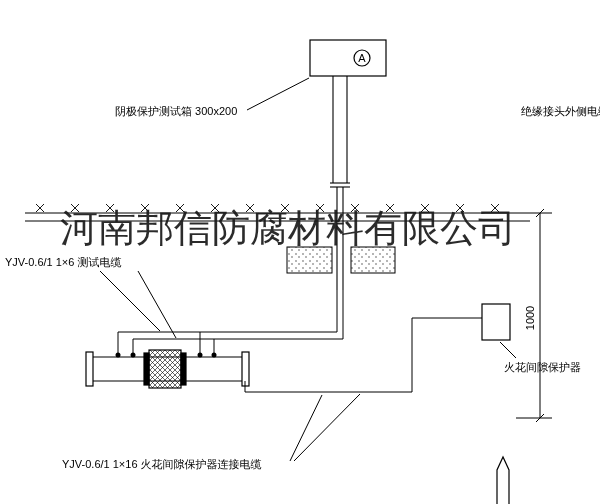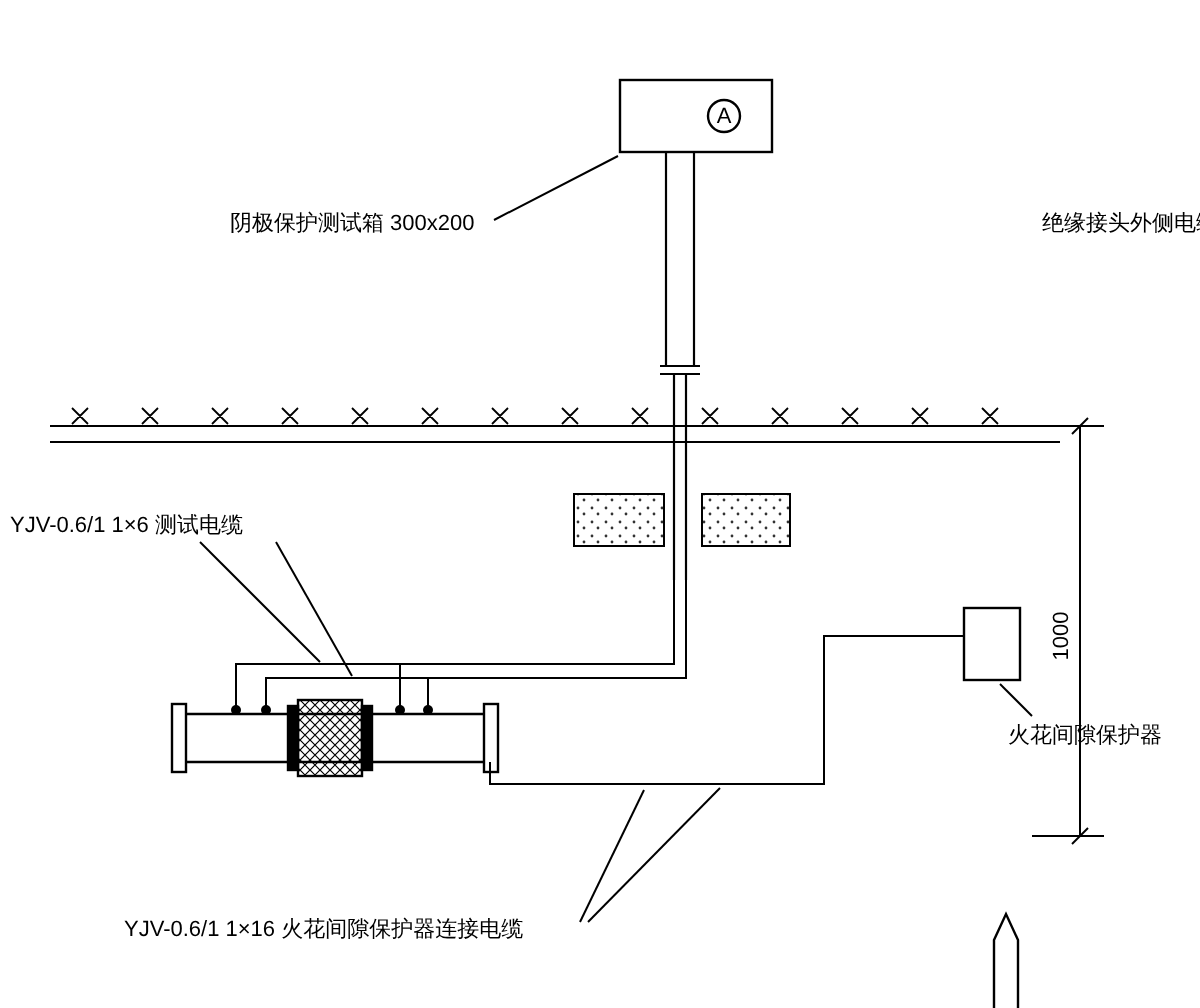--- a/index.html
+++ b/index.html
@@ -115,13 +115,14 @@
       <line x1="530" y1="213" x2="552" y2="213"></line>
       <line x1="516" y1="418" x2="552" y2="418"></line>
       <line x1="536" y1="217" x2="544" y2="209"></line>
       <line x1="536" y1="422" x2="544" y2="414"></line>
     </g>
     <text transform="translate(534,318) rotate(-90)" text-anchor="middle" font-size="10.5">1000</text>
 
     <path d="M497,504 L497,470 L503,457 L509,470 L509,504" stroke="#000" stroke-width="1.2" fill="none"></path>
   </svg>
 
+  <div class="watermark">河南邦信防腐材料有限公司</div>
 </div>
 
 </body></html>

